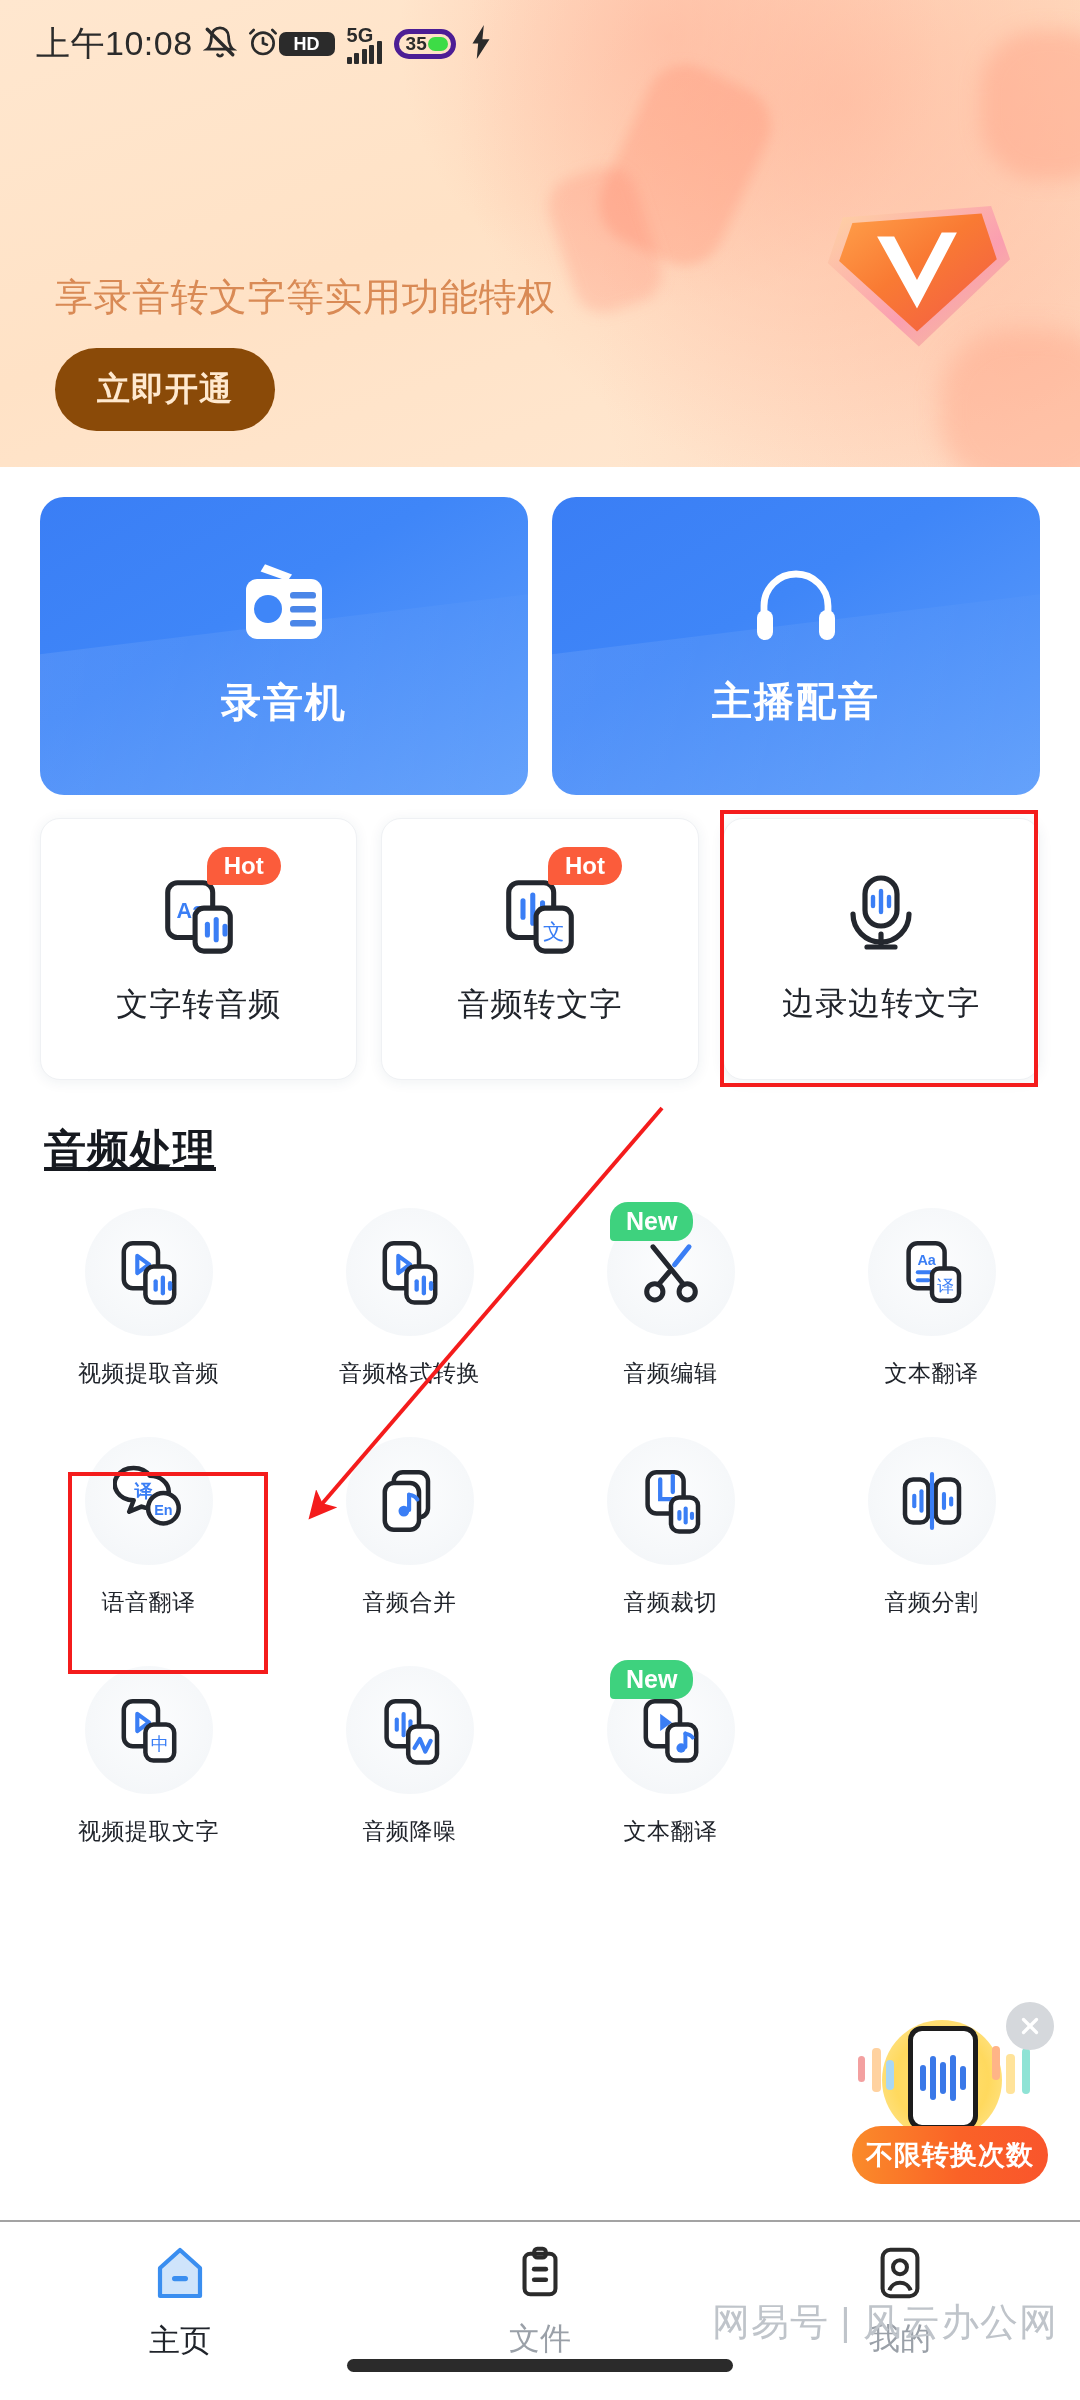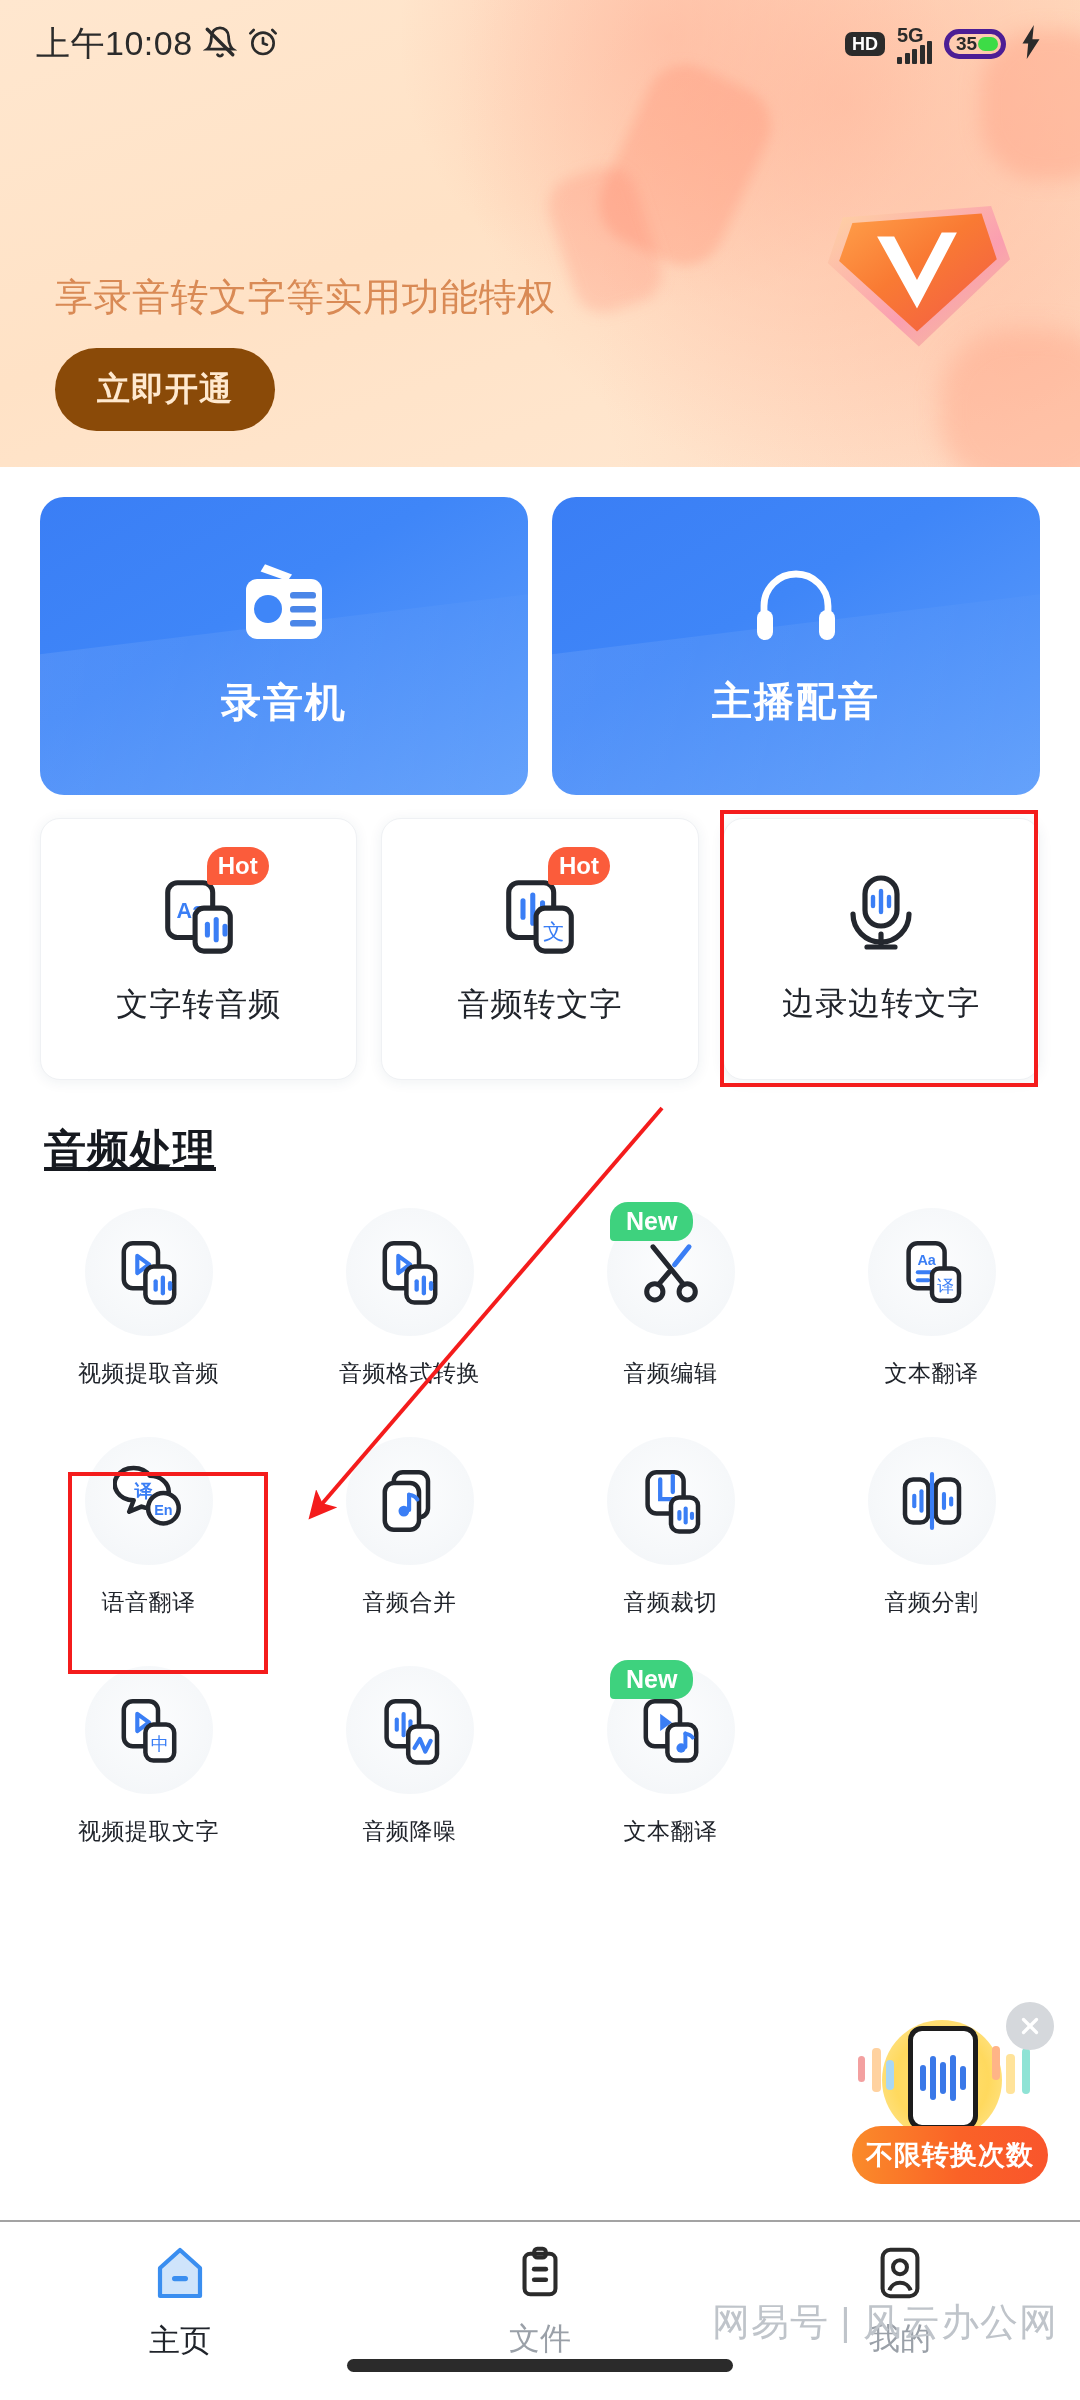--- a/index.html
+++ b/index.html
@@ -8,29 +8,29 @@
     font-family:"Liberation Sans","DejaVu Sans",sans-serif;
     background:#ffffff;
     position:relative;
     overflow:hidden;
   }
   .phone { position:relative; width:1080px; height:2400px; background:#fff; }
 
   
   .statusbar {
     position:absolute; top:0; left:0; width:1080px; height:88px;
-    display:flex; align-items:center; justify-content:space-between;
+    display:flex; align-items:center; justify-content:flex-start;
     padding:0 36px; z-index:6;
   }
   .sb-left { display:flex; align-items:center; gap:10px; }
   .sb-time { font-size:34px; color:#2b2b2b; font-weight:500; letter-spacing:0.5px; }
   .sb-right { display:flex; align-items:center; gap:12px; }
   .hd-badge {
     background:#2b2b2b; color:#fff; font-size:18px; font-weight:700;
-    border-radius:7px; padding:3px 7px; line-height:1;
+    border-radius:7px; padding:3px 15px; line-height:1;
   }
   .sig-wrap { display:flex; flex-direction:column; align-items:flex-start; line-height:1; }
   .sig-5g { font-size:20px; color:#2b2b2b; font-weight:600; margin-bottom:-3px; }
   .bars { display:flex; align-items:flex-end; gap:2.5px; height:22px; }
   .bars i { display:block; width:5px; background:#2b2b2b; border-radius:1px; }
   .bars i:nth-child(1){height:7px}.bars i:nth-child(2){height:11px}
   .bars i:nth-child(3){height:15px}.bars i:nth-child(4){height:19px}
   .bars i:nth-child(5){height:23px}
   .batt {
     width:62px; height:30px; border:5px solid #4c1d95; border-radius:15px;
@@ -88,21 +88,21 @@
     flex:1; height:262px; background:#fff; border-radius:20px;
     border:1px solid #eff1f4;
     box-shadow:0 2px 14px rgba(30,50,90,0.07);
     position:relative; display:flex; flex-direction:column;
     align-items:center; justify-content:center; gap:22px;
   }
   .wcard .lbl { font-size:32px; color:#20242b; letter-spacing:1px; }
   .hot-badge {
     position:absolute; top:28px; left:calc(50% + 8px);
     background:#fb5c3b; color:#fff; font-size:24px; font-weight:600;
-    padding:6px 11px; border-radius:20px 20px 20px 4px; line-height:1.1;
+    padding:6px 17px; border-radius:20px 20px 20px 4px; line-height:1.1;
   }
 
   
   .sec-title { position:absolute; top:1122px; left:44px; font-size:42px; font-weight:700; color:#16191f; letter-spacing:1px;text-decoration:underline; }
 
   .grid { position:absolute; top:1208px; left:0; width:1080px; padding:0 18px; display:grid; grid-template-columns:repeat(4,1fr); row-gap:48px; }
   .gitem { display:flex; flex-direction:column; align-items:center; position:relative; }
   .gicon {
     width:128px; height:128px; border-radius:50%;
     background:radial-gradient(circle at 50% 45%,#fcfdfe 0%,#f6f8fa 60%,#f1f4f7 100%);

